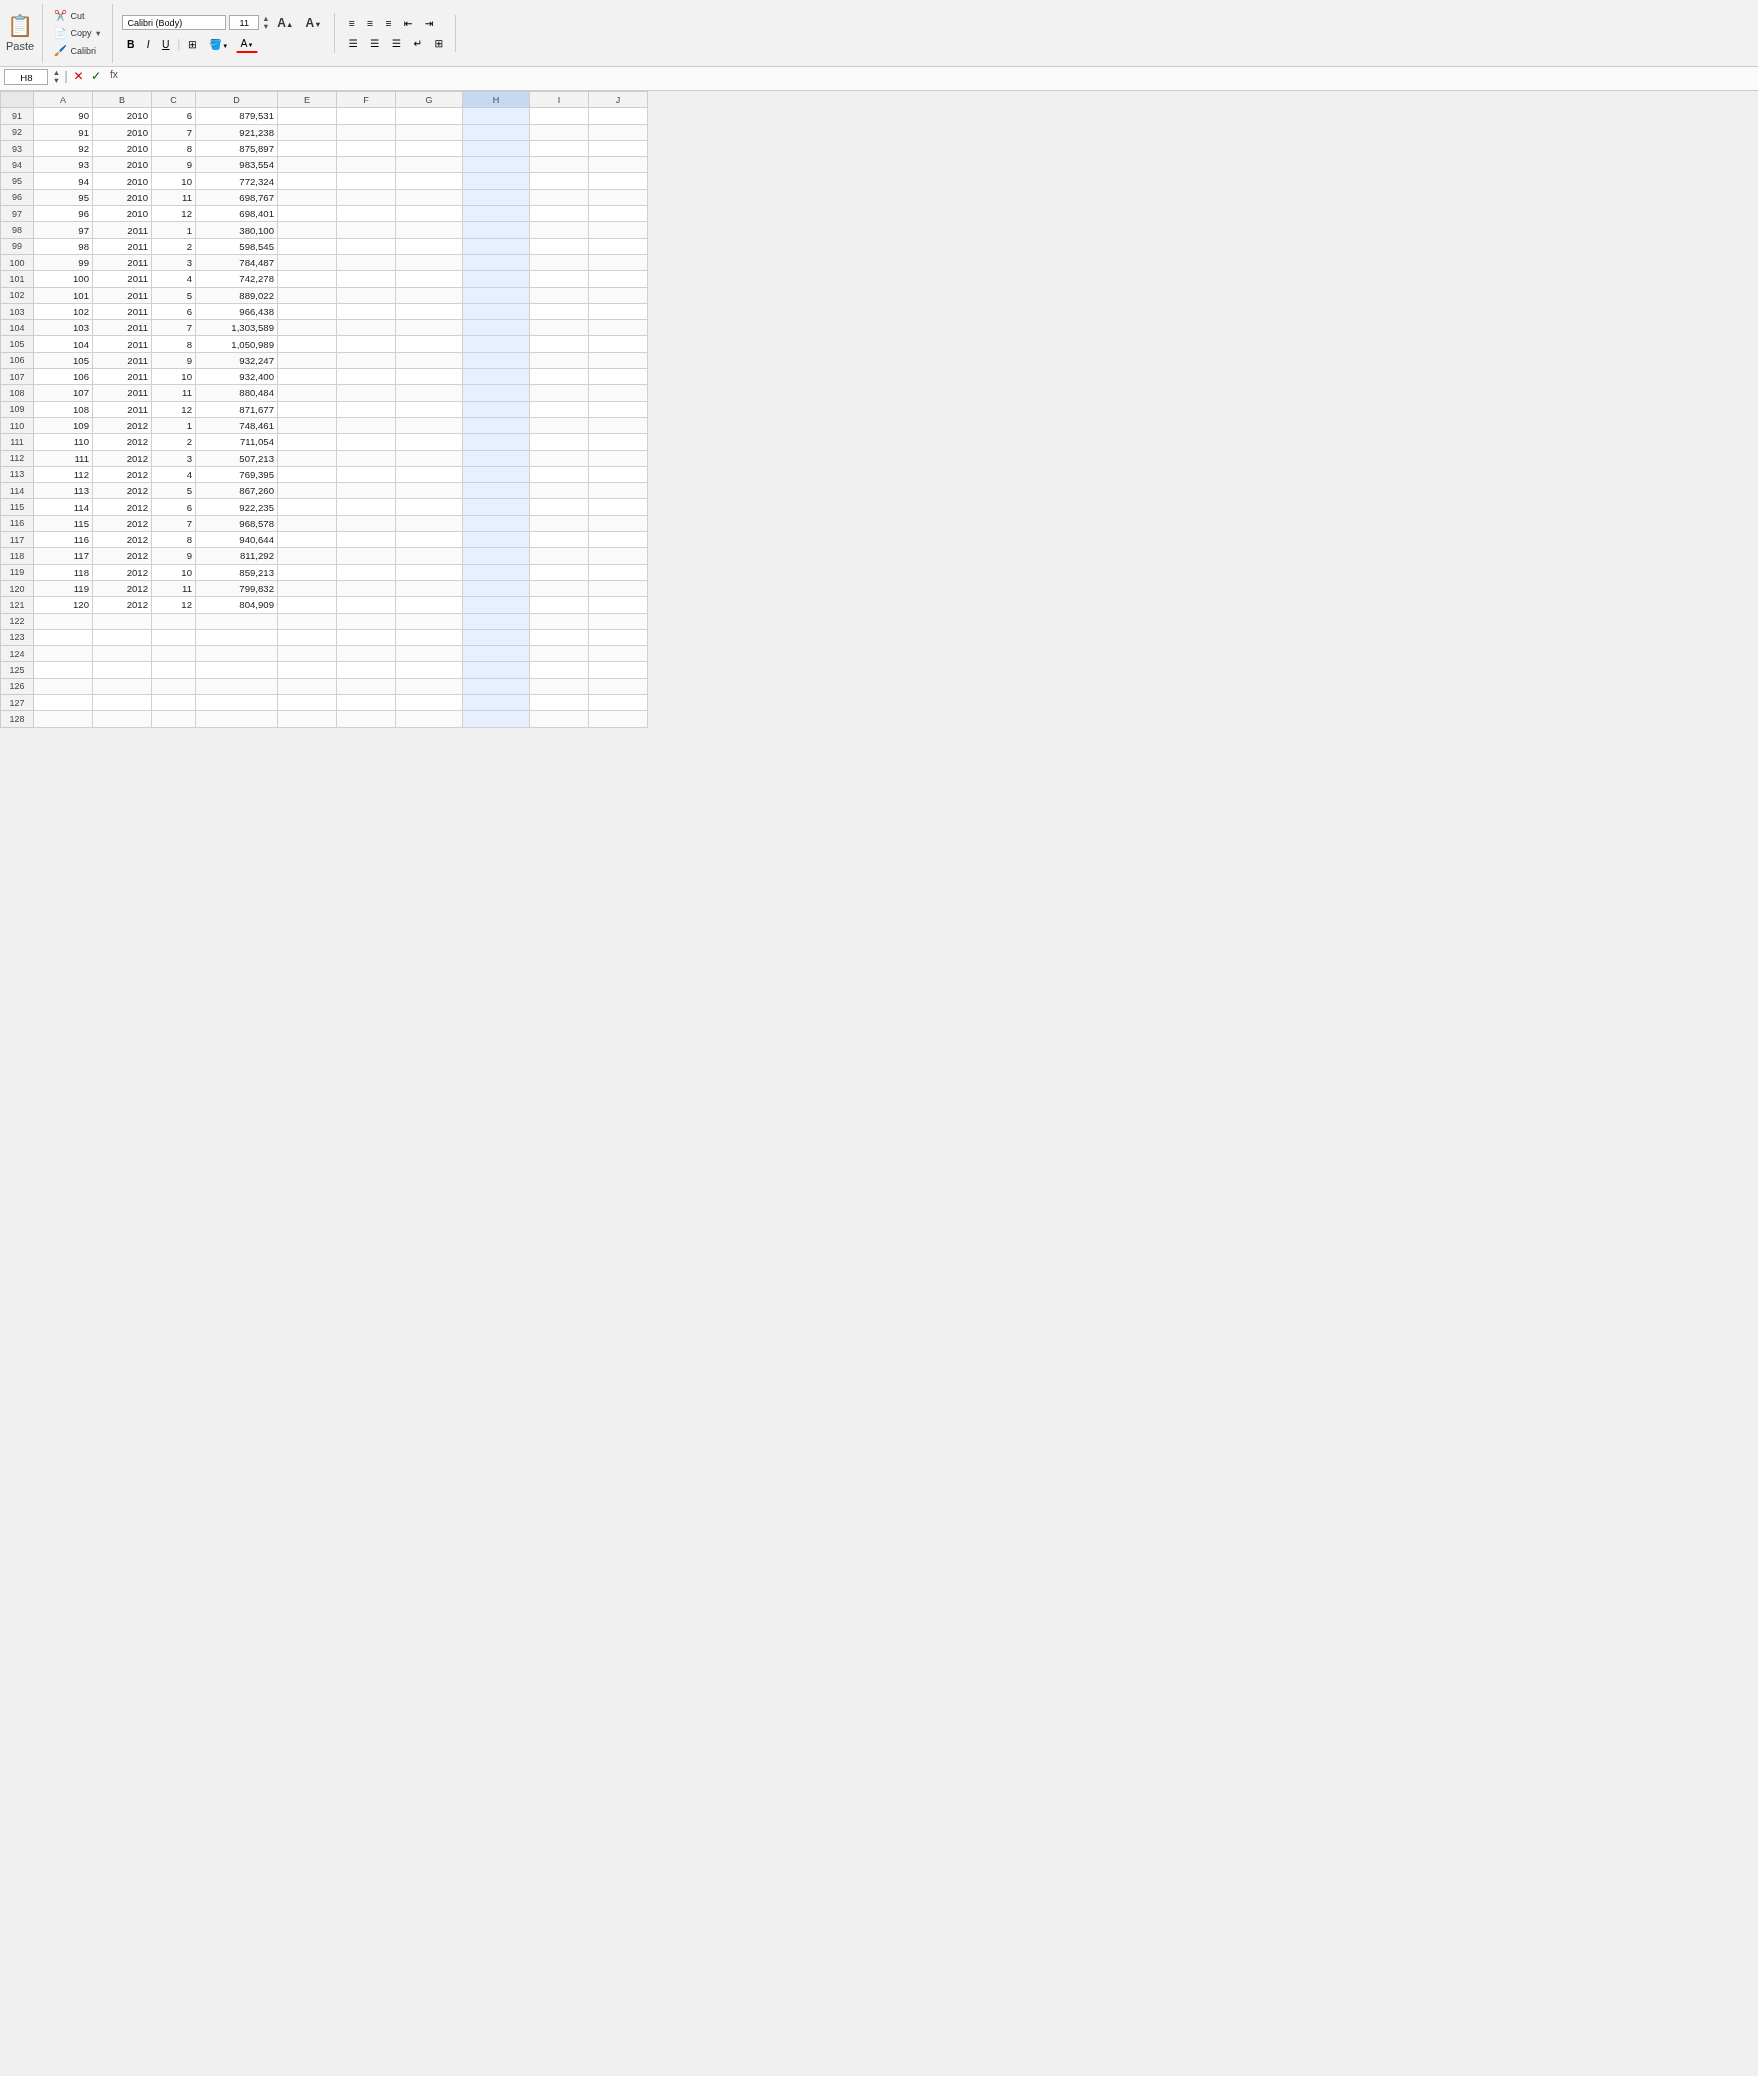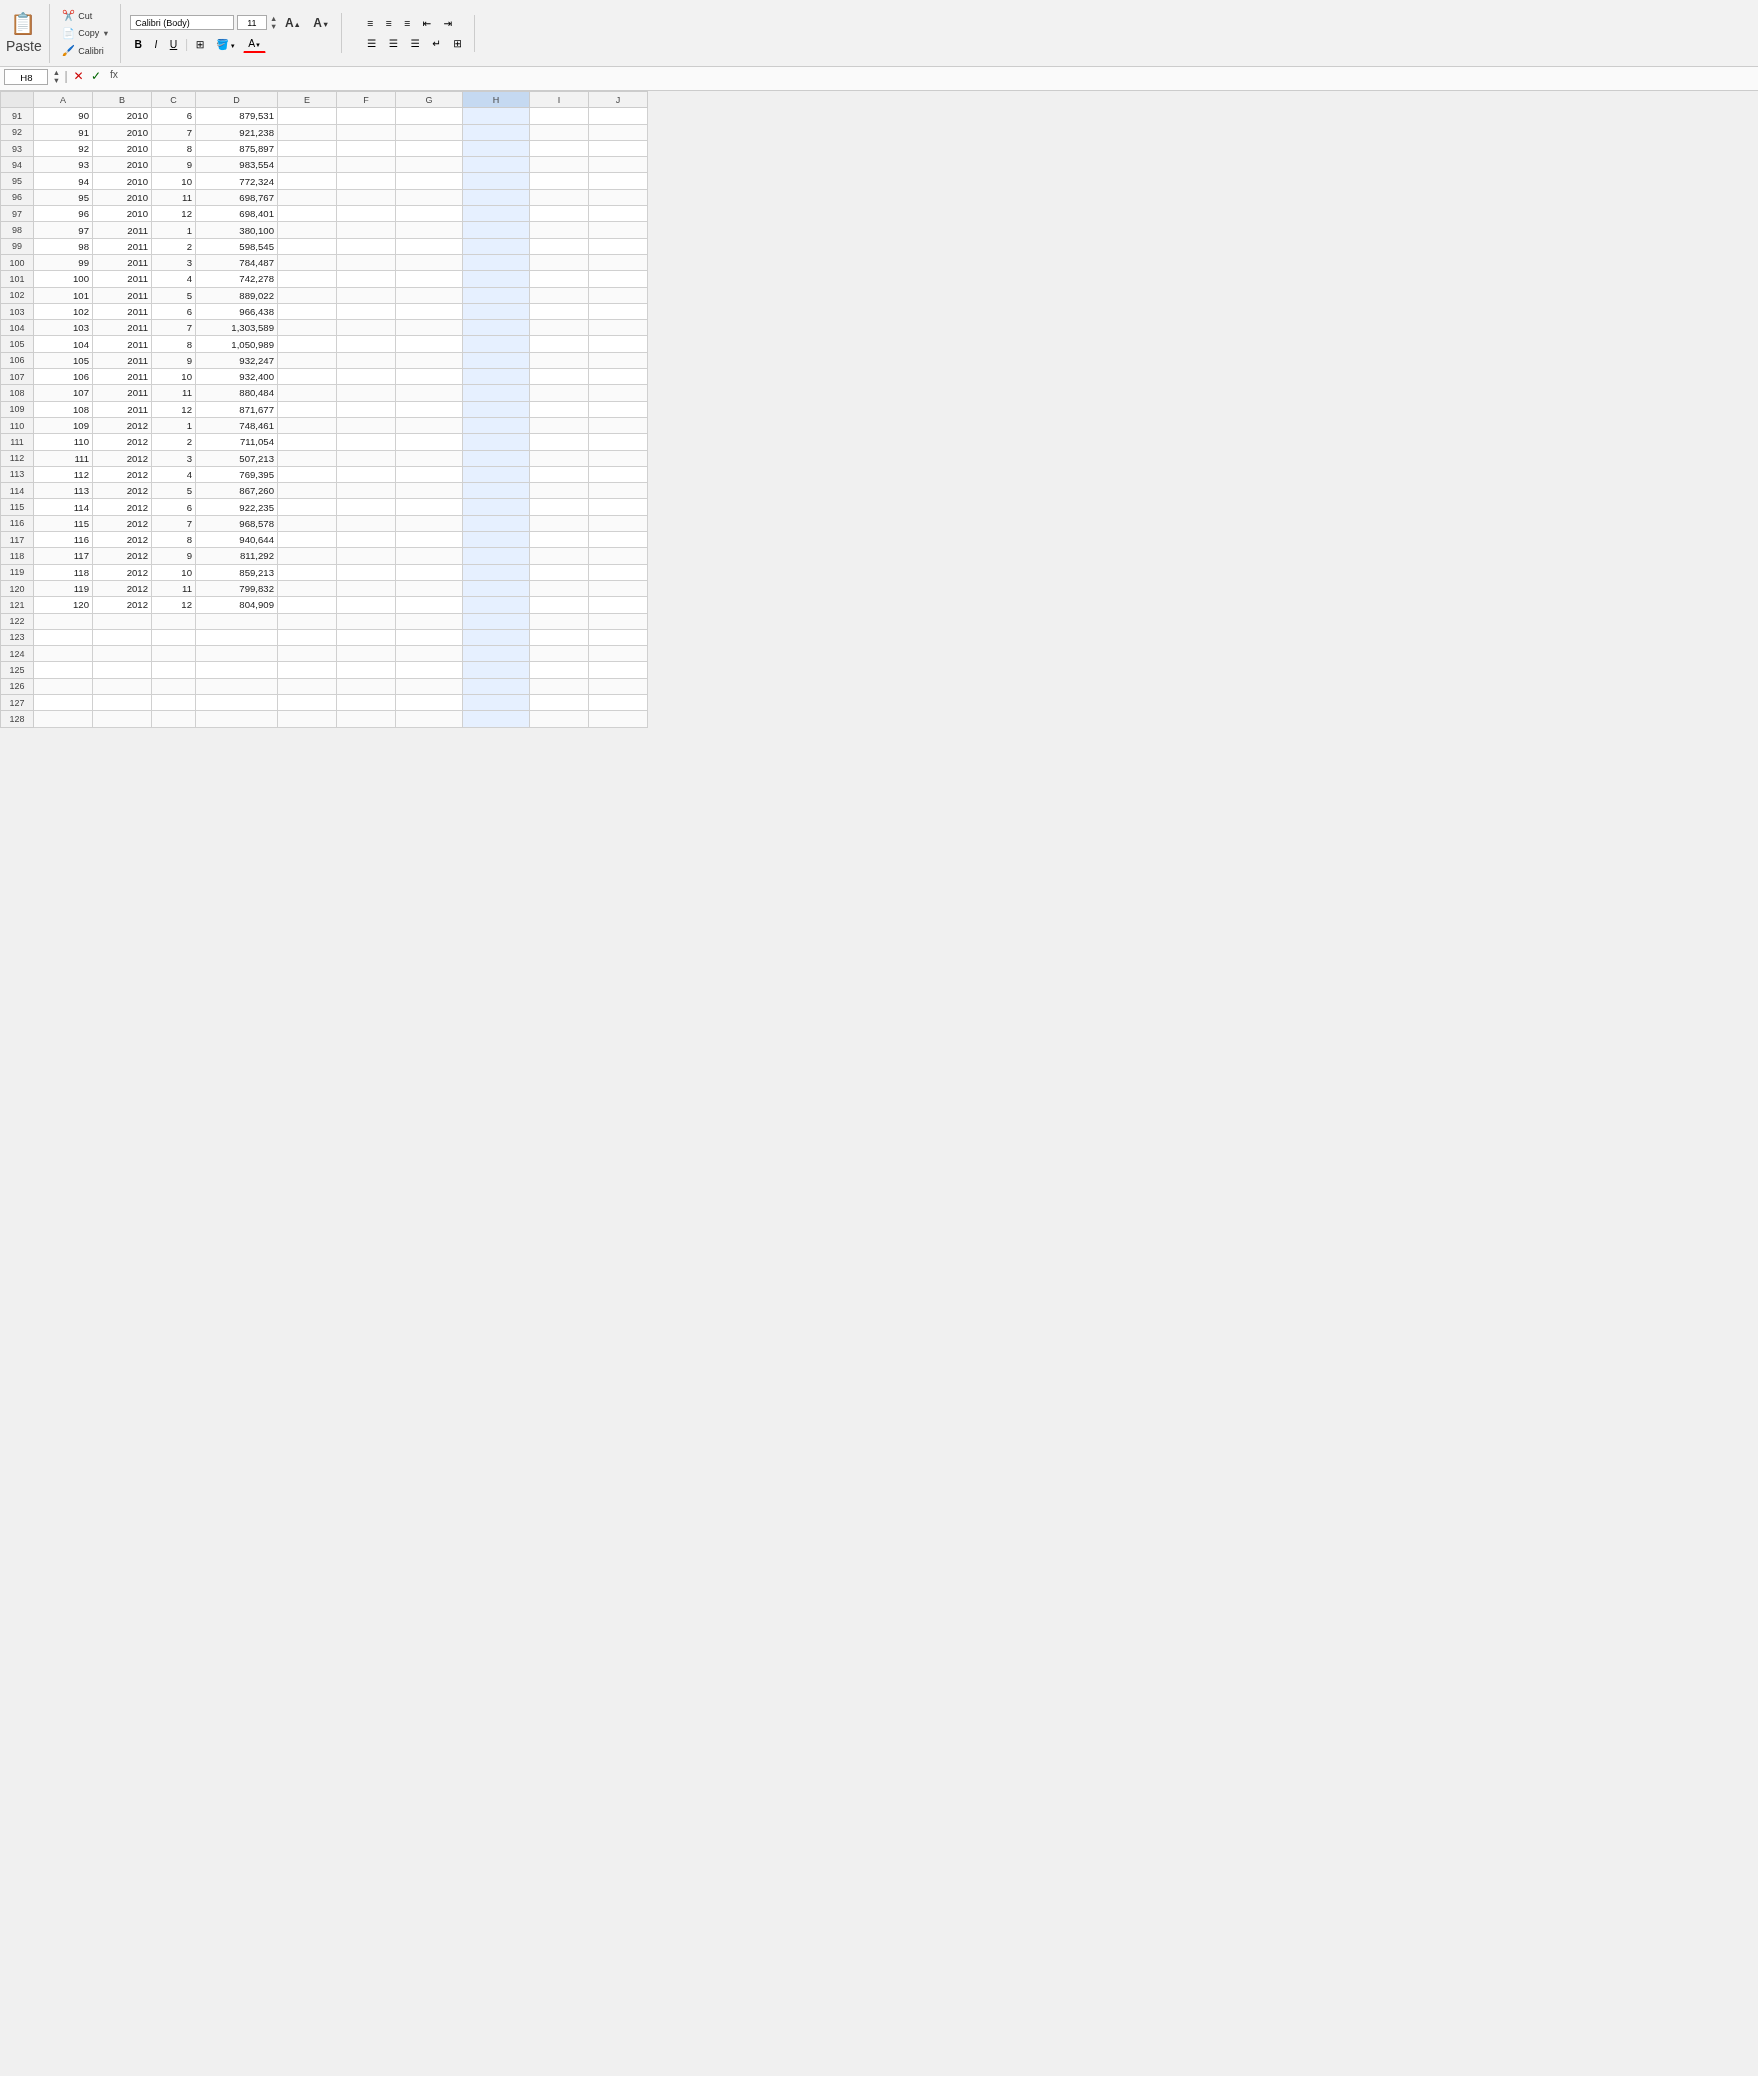--- a/index.html
+++ b/index.html
@@ -31,21 +31,21 @@
       height: 59px;
       justify-content: center;
     }
 
     .paste-icon {
       font-size: 21px;
       color: #1f497d;
     }
 
     .paste-label {
-      font-size: 14px;
+      font-size: 11px;
       color: #444;
       margin-top: 1.5px;
     }
 
     .clipboard-actions {
       display: flex;
       flex-direction: column;
       gap: 1.5px;
       border-right: 0.7px solid #ccc;
       padding-right: 7.4px;
@@ -67,21 +67,21 @@
     .action-icon {
       font-size: 10.4px;
     }
 
     .font-section {
       display: flex;
       flex-direction: column;
       gap: 3px;
       border-right: 0.7px solid #ccc;
       padding-right: 7.4px;
-      margin-right: 14px;
+      margin-right: 3px;
     }
 
     .font-row1 {
       display: flex;
       align-items: center;
       gap: 3px;
     }
 
     .font-name-box {
       background: white;

